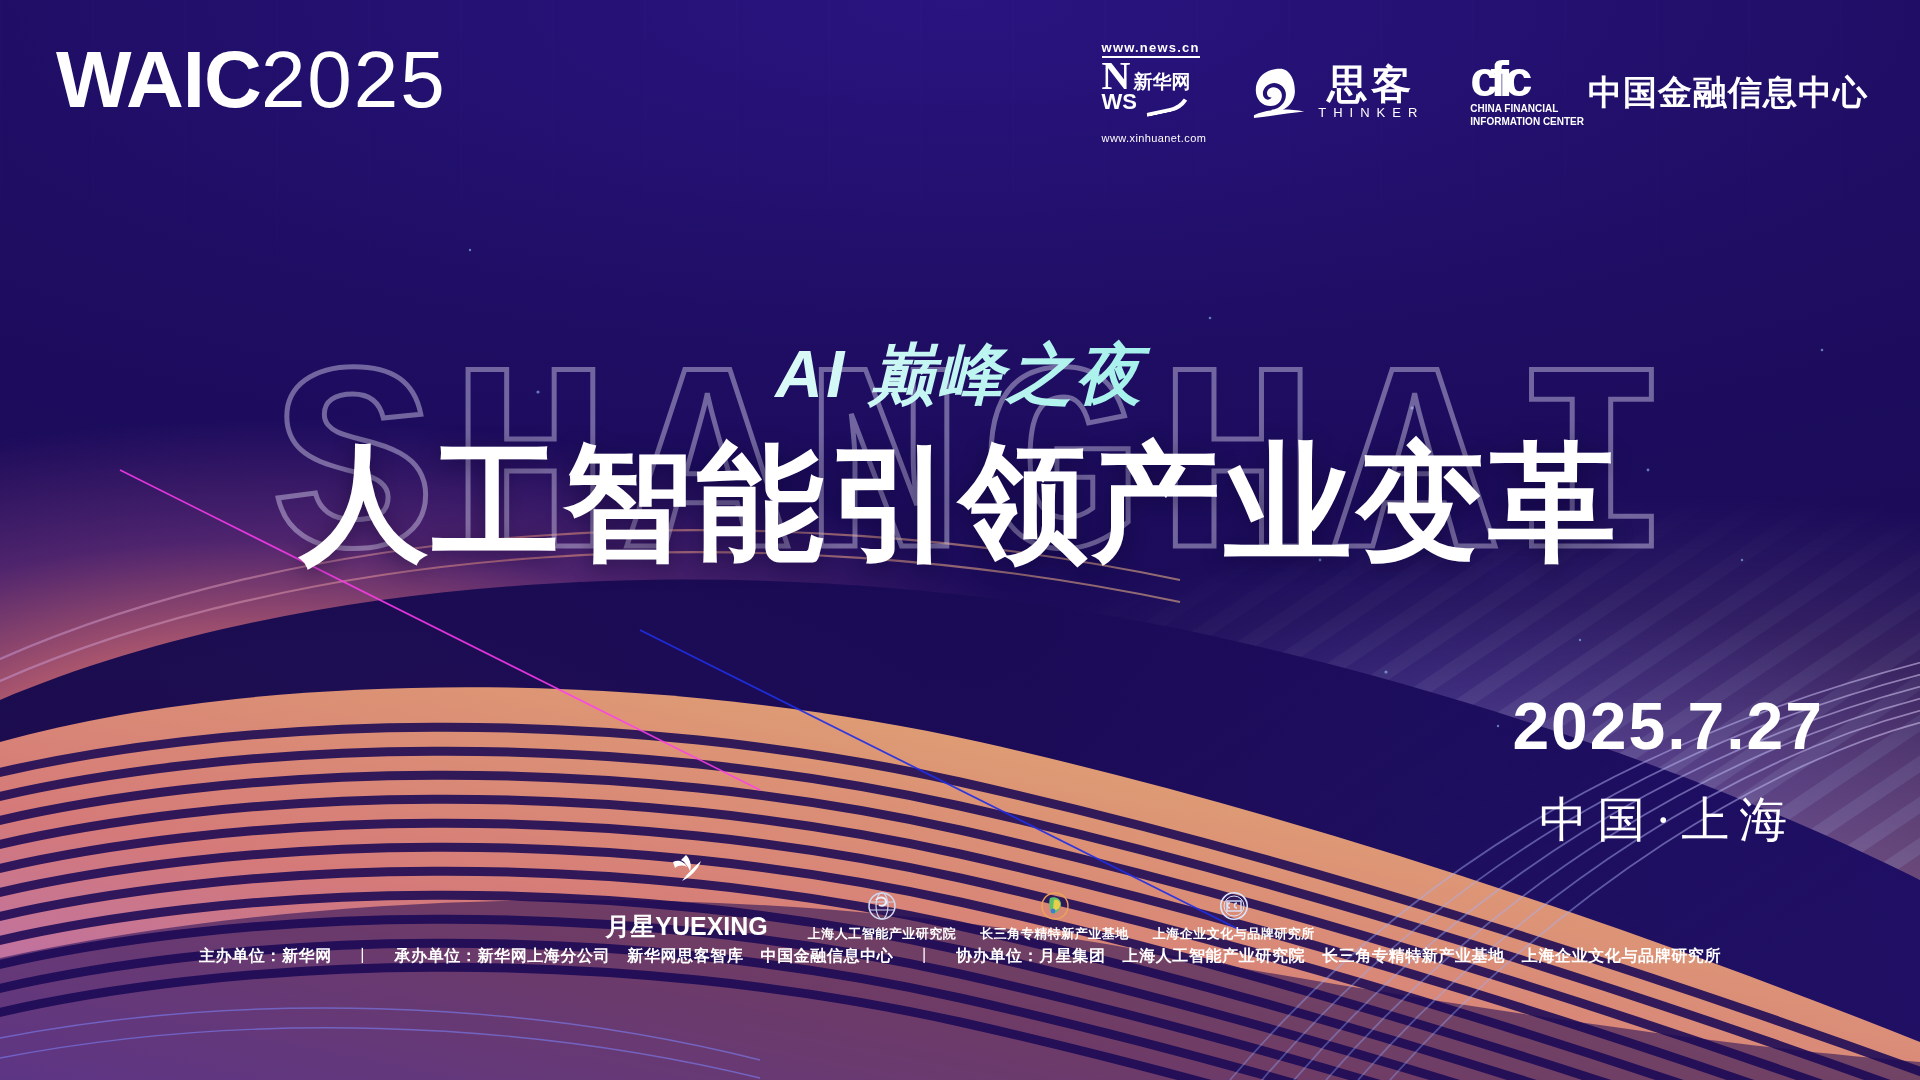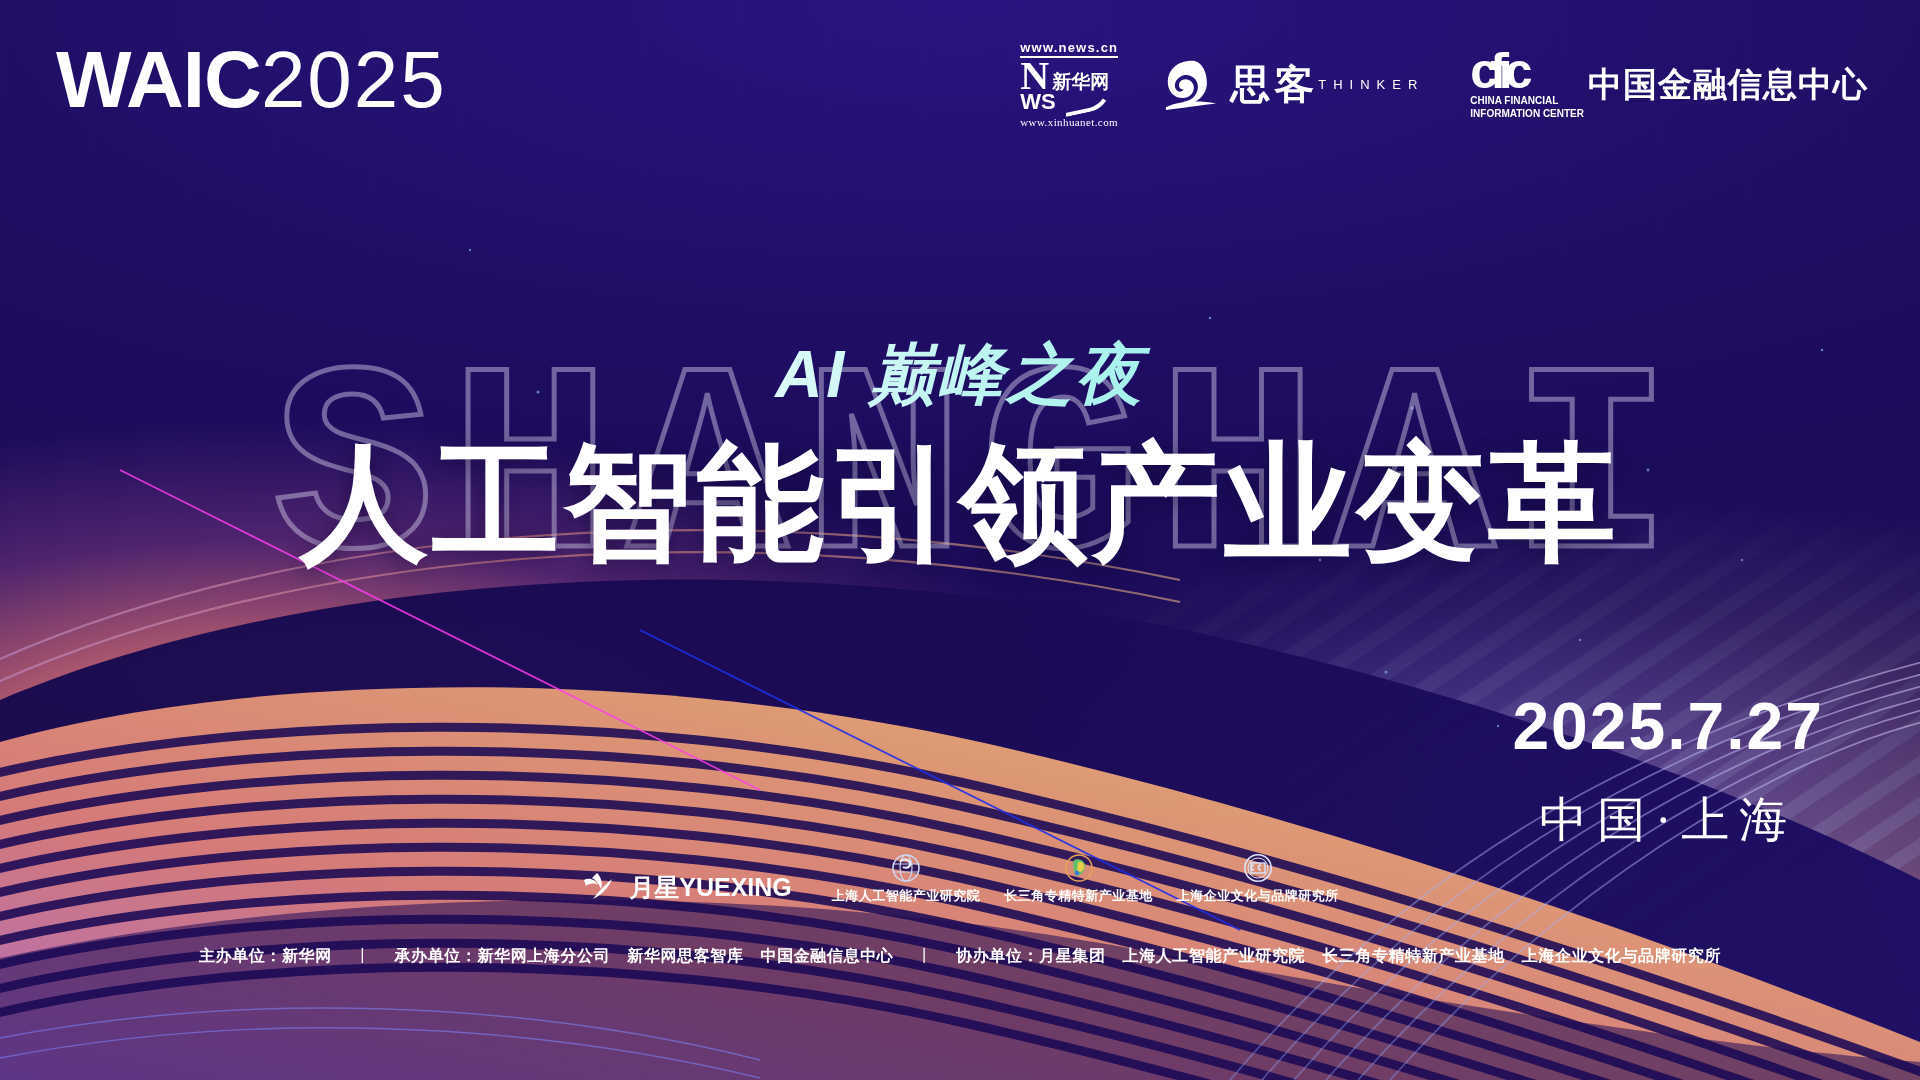--- a/index.html
+++ b/index.html
@@ -59,28 +59,28 @@
   .waic-logo .yr{font-weight:400;letter-spacing:2px;}
 
   .logo-row{position:absolute;right:52px;top:40px;display:flex;align-items:center;gap:46px;}
 
   .logo-xinhua{display:flex;flex-direction:column;align-items:flex-start;color:#fff;}
   .logo-xinhua .url-top{font-size:13px;font-weight:700;letter-spacing:1.2px;border-bottom:2px solid #fff;padding-bottom:1px;margin-bottom:2px;}
   .logo-xinhua .mid{display:flex;align-items:flex-end;gap:3px;}
   .logo-xinhua .bigN{font-size:40px;font-weight:700;line-height:32px;font-family:"Liberation Serif",serif;}
   .logo-xinhua .cnname{font-size:19px;font-weight:700;line-height:20px;}
   .logo-xinhua .ws{font-size:22px;font-weight:700;line-height:19px;margin-left:14px;}
-  .logo-xinhua .url-bot{font-size:11px;letter-spacing:.4px;margin-top:2px;font-family:Liberation Serif, serif;}
+  .logo-xinhua .url-bot{font-size:11px;letter-spacing:.4px;margin-top:18px;}
   .xh-sweep{position:relative;width:46px;height:26px;margin-left:4px;}
   .xh-sweep:before{content:"";position:absolute;left:0;bottom:2px;width:46px;height:22px;
     border-bottom:4px solid #fff;border-right:4px solid transparent;border-radius:0 0 40px 0;transform:rotate(-12deg);}
 
   .logo-thinker{display:flex;align-items:center;gap:10px;color:#fff;}
   .thinker-mark{width:56px;height:54px;}
-  .logo-thinker .tk-text{display:flex;align-items:center;}
+  .logo-thinker .tk-text{display:flex;flex-direction:column;align-items:center;}
   .logo-thinker .tk-cn{font-size:40px;font-weight:700;line-height:40px;letter-spacing:4px;font-family:"DejaVu Sans",sans-serif;}
   .logo-thinker .tk-en{font-size:13px;letter-spacing:7px;font-weight:400;margin-top:1px;}
 
   .logo-cfic{display:flex;align-items:center;gap:4px;color:#fff;}
   .cfic-mark{font-size:50px;font-weight:700;line-height:44px;letter-spacing:-8px;font-family:"Liberation Sans",sans-serif;}
   .cfic-en{font-size:10px;font-weight:700;line-height:11px;letter-spacing:.2px;margin-top:2px;letter-spacing:0px;}
   .cfic-cn{font-size:34px;font-weight:700;letter-spacing:1px;line-height:36px;}
 
   
   .subtitle{
@@ -105,21 +105,21 @@
     font-family:"Liberation Serif","DejaVu Serif",serif;font-weight:400;}
 
   
   .partners{
     position:absolute;left:0;right:0;top:852px;
     display:flex;justify-content:center;align-items:flex-end;gap:24px;
   }
   .pt{display:flex;flex-direction:column;align-items:center;color:#fff;}
   .pt-mark{height:32px;display:flex;align-items:center;justify-content:center;margin-bottom:3px;}
   .pt-label{font-size:13px;font-weight:700;letter-spacing:.5px;white-space:nowrap;}
-  .pt-yuexing{flex-direction:row;align-items:center;gap:14px;margin-right:16px;}
+  .pt-yuexing{flex-direction:column;align-items:center;gap:23px;margin-right:16px;}
   .pt-yuexing .pt-label{font-size:25px;font-weight:700;letter-spacing:0;margin-bottom:0;}
 
   
   .credits{
     position:absolute;left:0;right:0;top:946px;text-align:center;
     color:#fff;font-size:16px;font-weight:700;letter-spacing:.6px;white-space:nowrap;
   }
   .credits .sep{display:inline-block;margin:0 12px;font-weight:400;}
   .credits .grp{display:inline-block;margin:0 6px;}
 </style>

